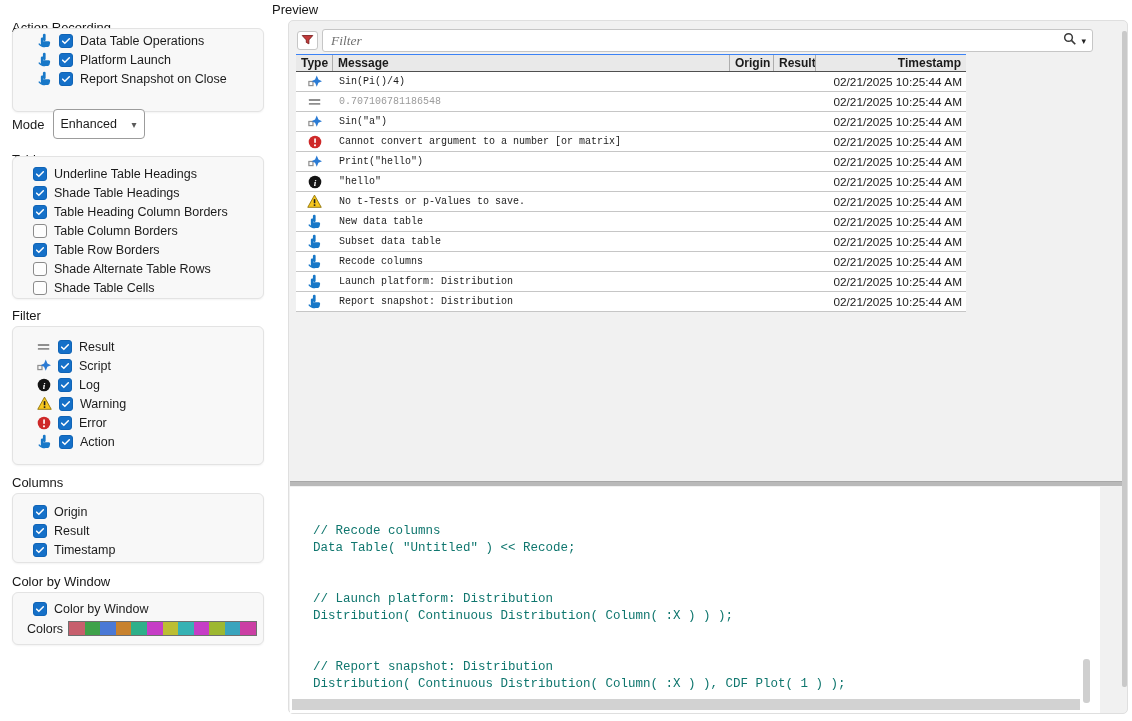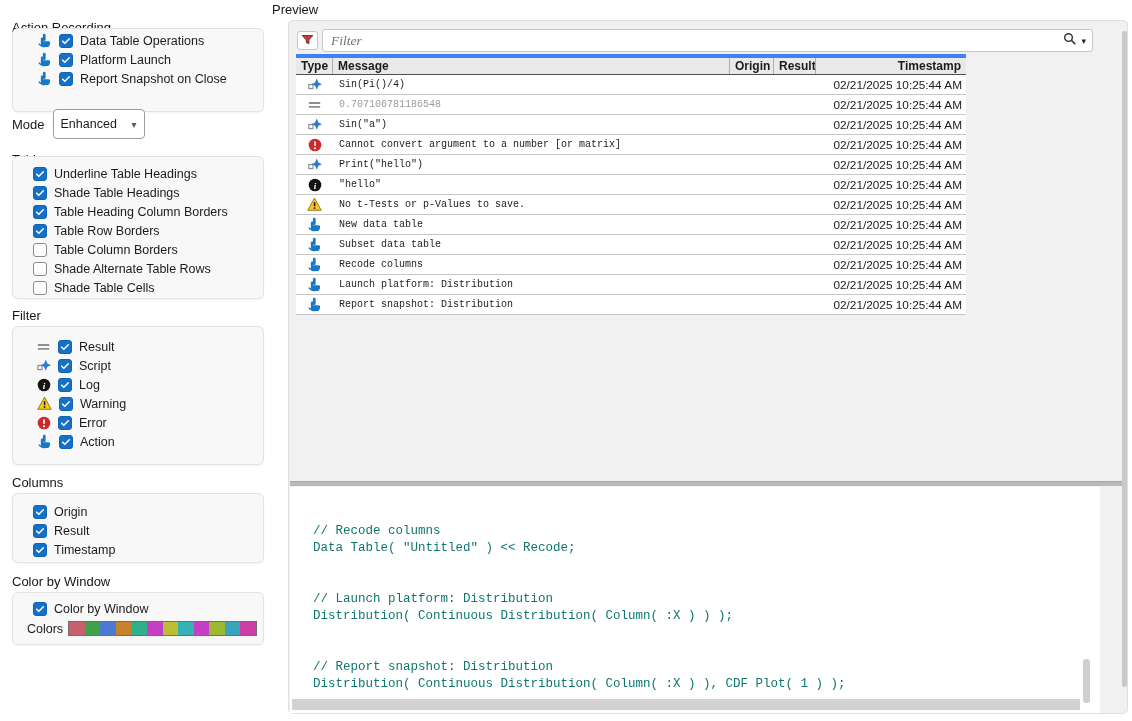--- a/index.html
+++ b/index.html
@@ -44,21 +44,21 @@
                        background:#fff; border:1px solid #c6c6c6; border-radius:3px;
                        display:flex; align-items:center; }
   .filter-input { flex:1; border:none; outline:none; background:transparent;
                   font-family:"Liberation Serif", serif; font-style:italic;
                   font-size:13.5px; padding:0 8px; color:#1b1b1b; }
   .filter-input::placeholder { color:#6f6f6f; font-style:italic; }
   .search-wrap { display:flex; align-items:center; gap:4px; padding-right:6px; }
   .search-chev { font-size:9px; color:#222; }
 
   .log-table { position:absolute; left:7px; top:33px; width:670px;
-               border-top:4px solid #3b82f6; background:#fff; }
+               border-top:1px solid #3b82f6; background:#fff; }
   .lt-header { display:flex; height:17px; background:#e9e9e9;
                border-bottom:1px solid #4f4f4f; font-weight:bold; font-size:12px; }
   .lt-header > div { border-right:1px solid #adadad; padding:1px 5px 0 5px;
                      white-space:nowrap; overflow:hidden; }
   .lt-header > div:last-child { border-right:none; }
   .lt-row { display:flex; height:20px; align-items:center; background:#fff;
             border-bottom:1px solid #c6c6c6; }
   .c-type { width:37px; flex:0 0 auto; display:flex; justify-content:center; align-items:center; }
   .c-msg  { flex:1 1 auto; font-family:Liberation Mono, monospace; font-size:10px;
             padding-left:6px; white-space:nowrap; overflow:hidden; color:#1c1c1c; }
@@ -158,30 +158,30 @@
       </div>
       <div class="chk-row indent-plain">
         <span class="cb on">
           <svg width="10" height="10" viewBox="0 0 12 12">
             <path d="M2 6.2 4.6 8.8 10 3.4" fill="none" stroke="#fff" stroke-width="1.8" stroke-linecap="round" stroke-linejoin="round"></path>
           </svg>
         </span>
         <span>Table Heading Column Borders</span>
       </div>
       <div class="chk-row indent-plain">
-        <span class="cb on">
-          <svg width="10" height="10" viewBox="0 0 12 12">
-            <path d="M2 6.2 4.6 8.8 10 3.4" fill="none" stroke="#fff" stroke-width="1.8" stroke-linecap="round" stroke-linejoin="round"></path>
-          </svg>
-        </span>
-        <span>Table Row Borders</span>
-      </div>
-      <div class="chk-row indent-plain">
         <span class="cb off"></span>
         <span>Table Column Borders</span>
+      </div>
+      <div class="chk-row indent-plain">
+        <span class="cb on">
+          <svg width="10" height="10" viewBox="0 0 12 12">
+            <path d="M2 6.2 4.6 8.8 10 3.4" fill="none" stroke="#fff" stroke-width="1.8" stroke-linecap="round" stroke-linejoin="round"></path>
+          </svg>
+        </span>
+        <span>Table Row Borders</span>
       </div>
       <div class="chk-row indent-plain">
         <span class="cb off"></span>
         <span>Shade Alternate Table Rows</span>
       </div>
       <div class="chk-row indent-plain">
         <span class="cb off"></span>
         <span>Shade Table Cells</span>
       </div>
     </div>

